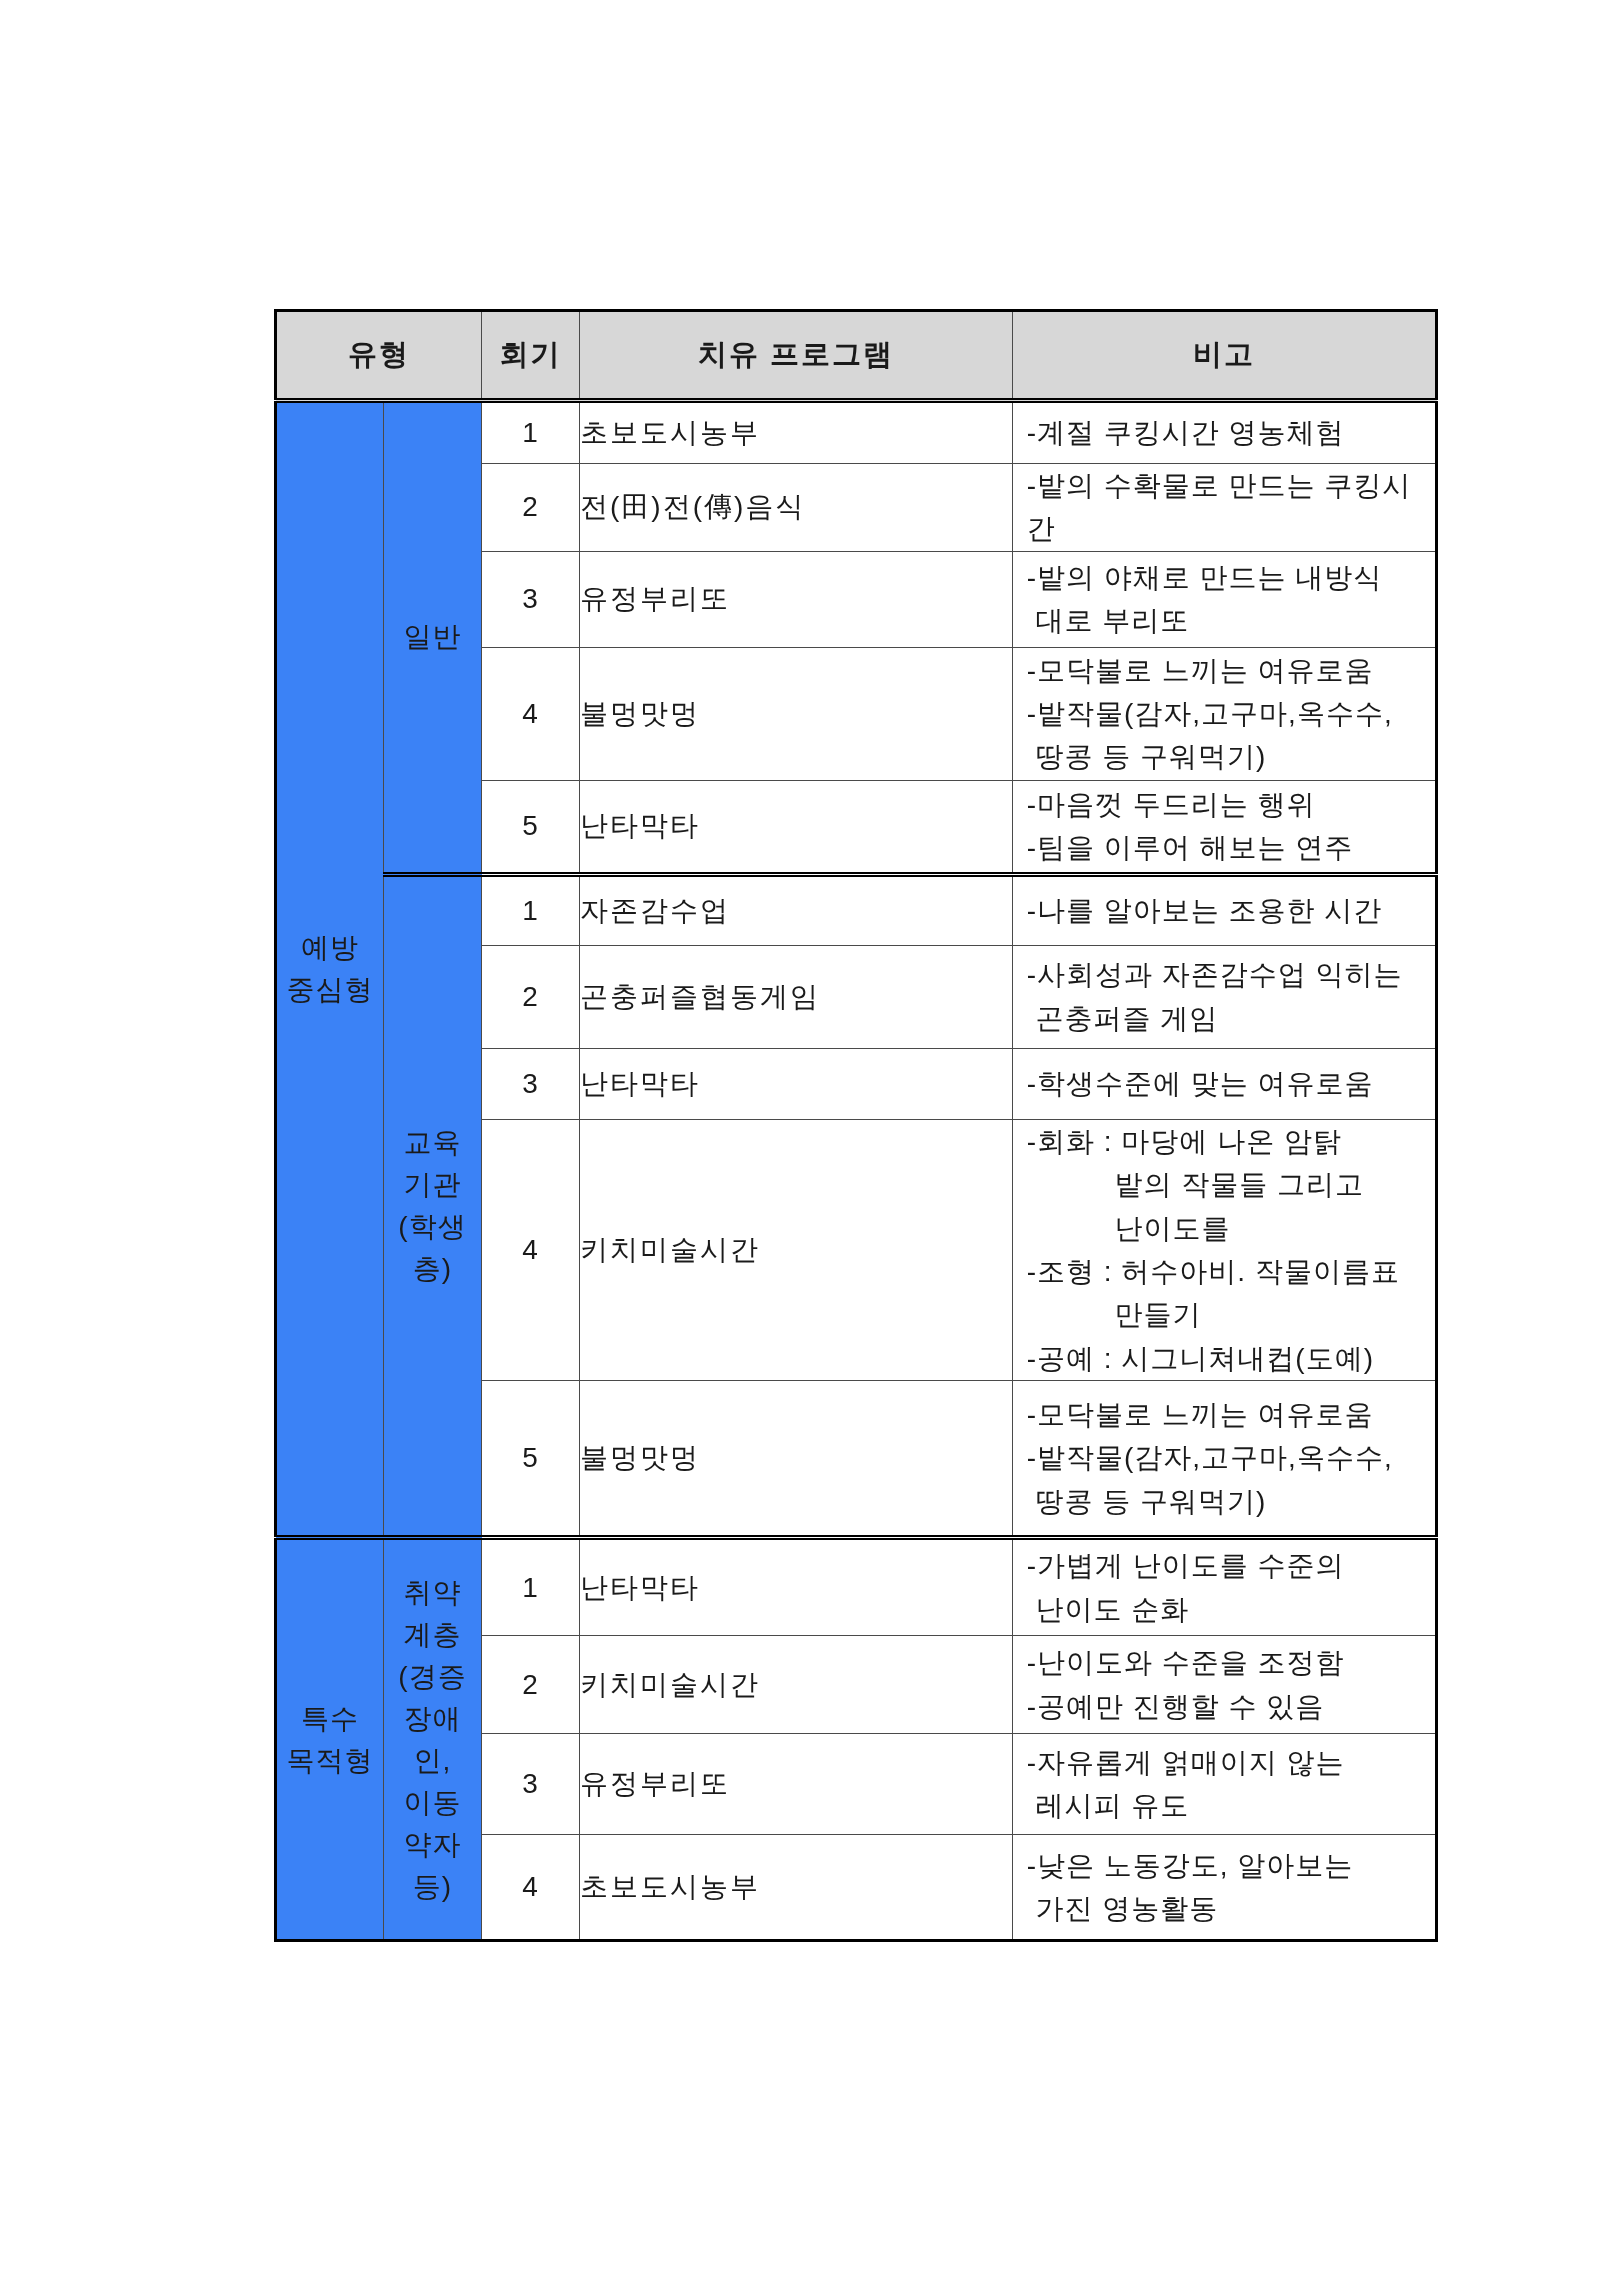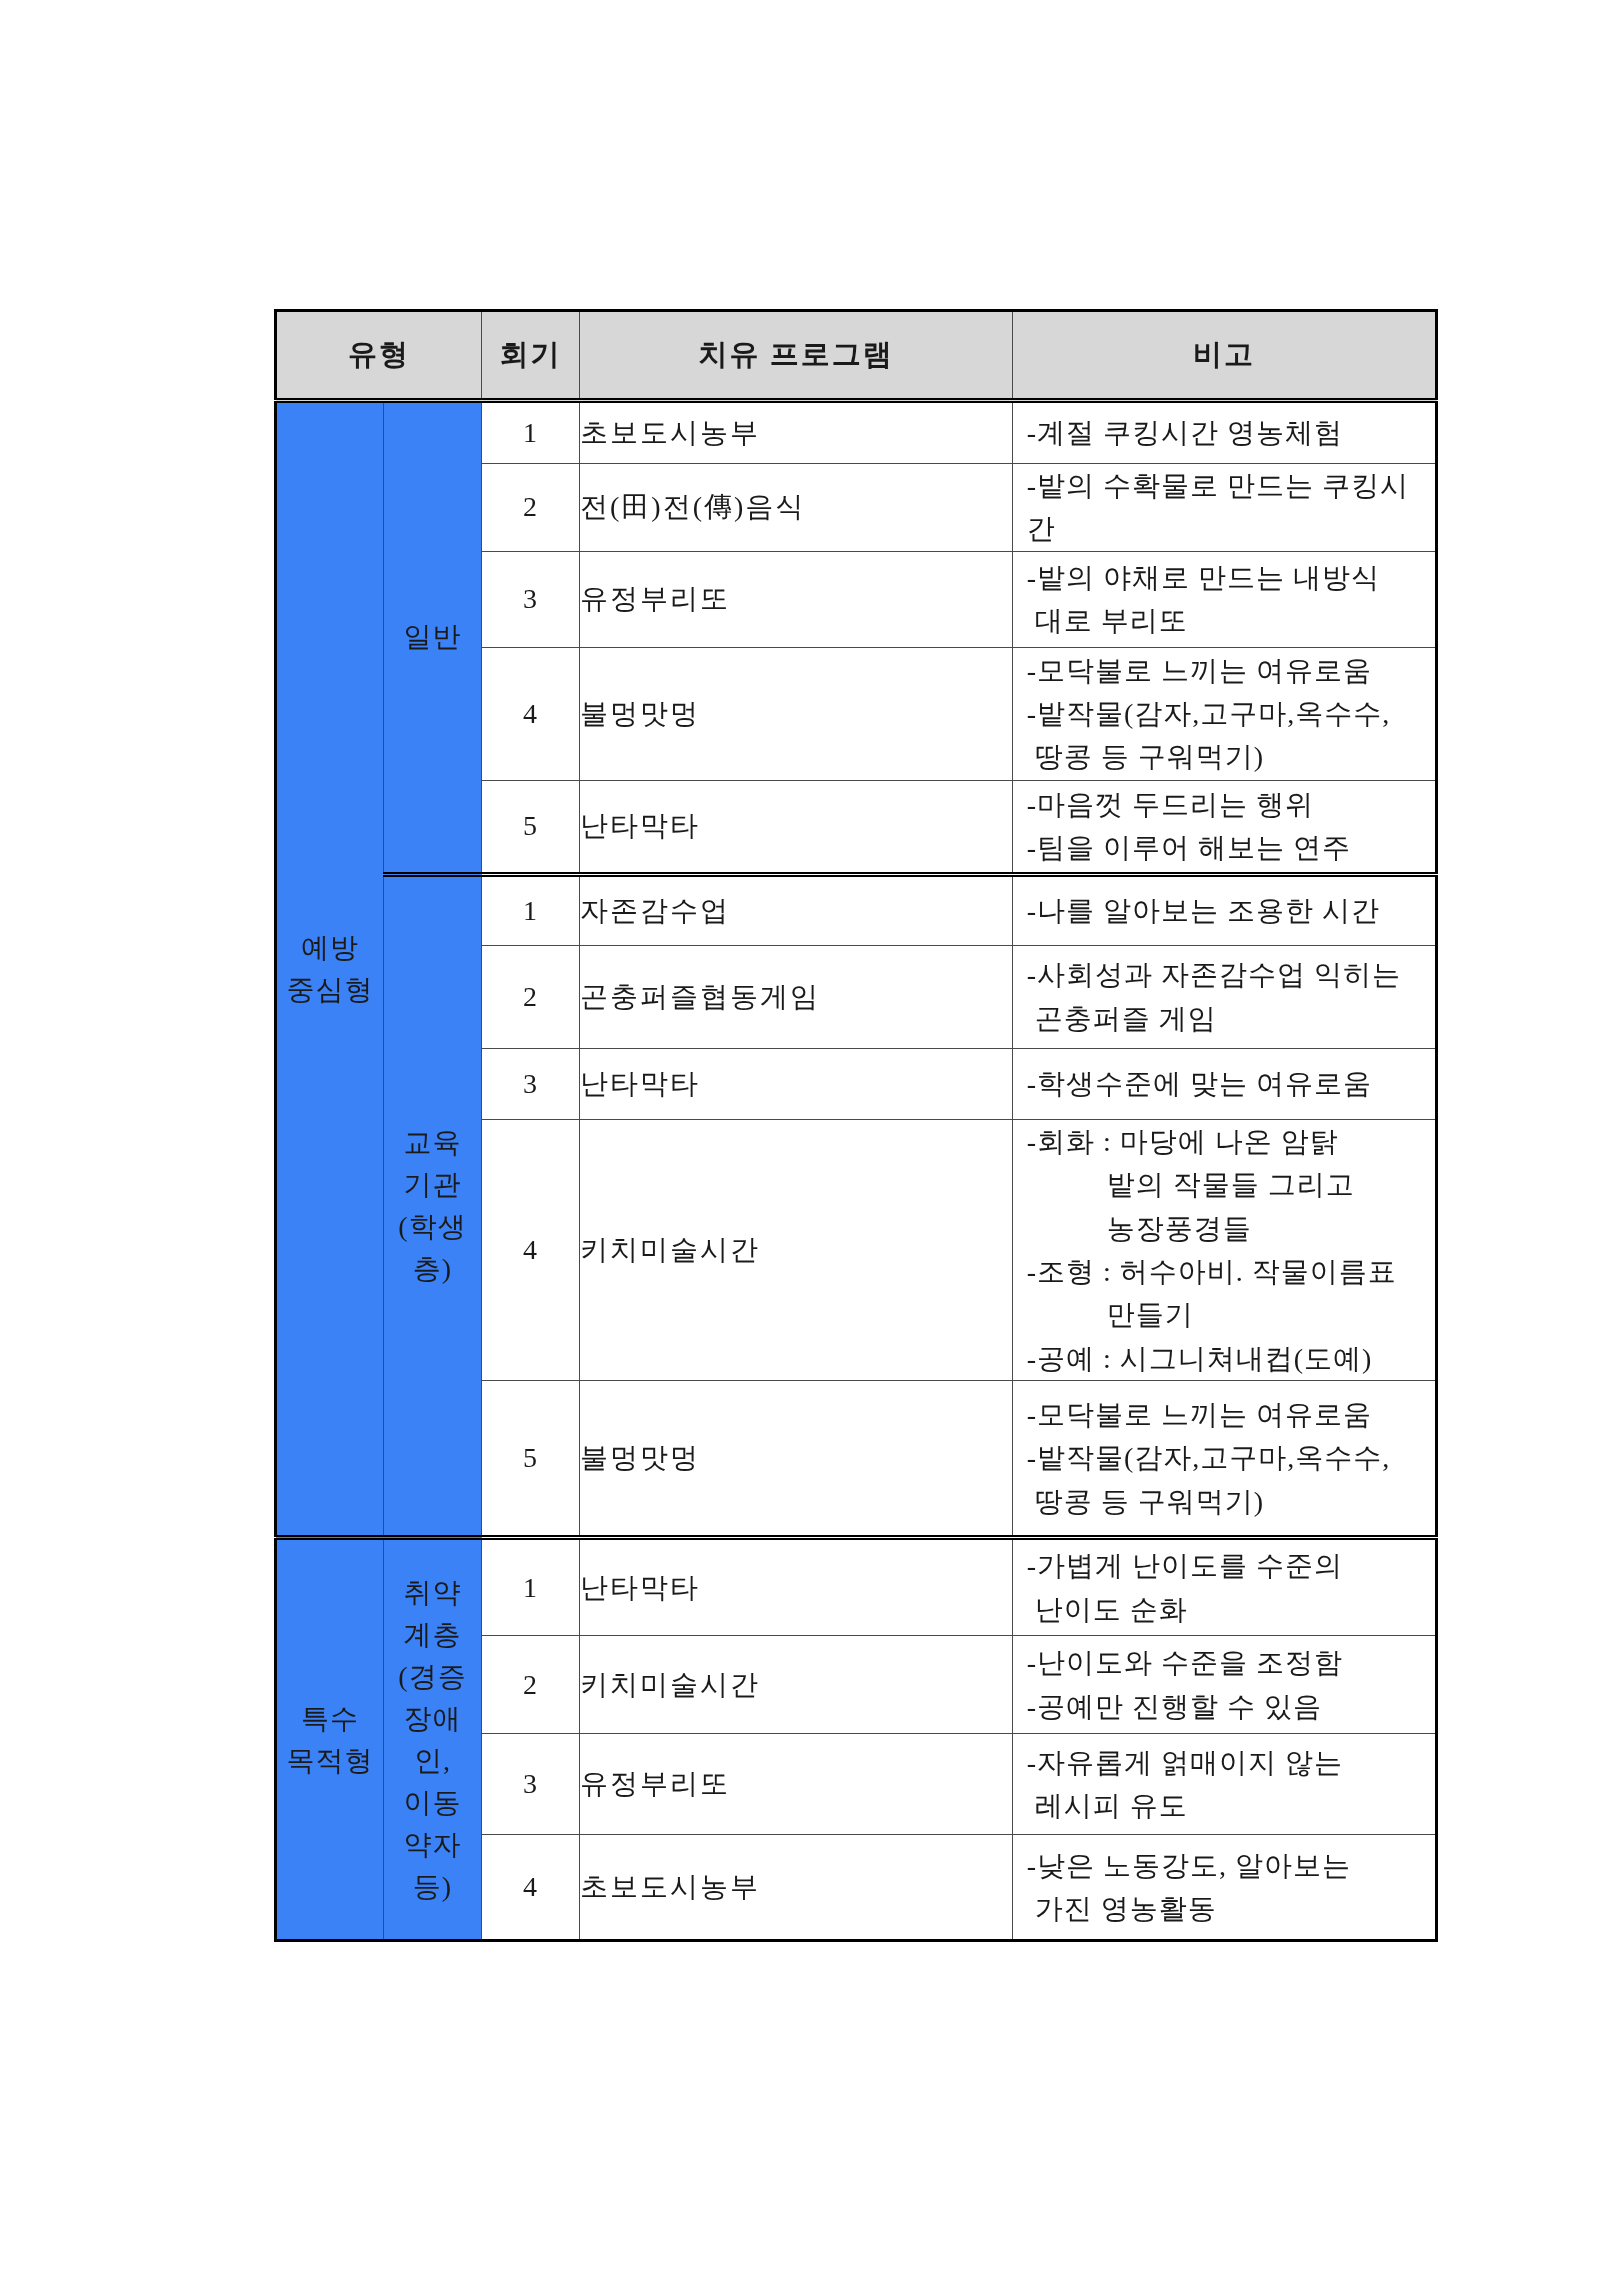--- a/index.html
+++ b/index.html
@@ -23,21 +23,20 @@
     border-collapse: collapse;
     table-layout: fixed;
     border: 3.9px solid #000;
   }
   .tbl th, .tbl td {
     border: 1px solid #4a4a4a;
     vertical-align: middle;
     font-size: 28px;
     letter-spacing: 1px;
     line-height: 1.5;
-    font-family: Liberation Serif, serif;
   }
   .tbl thead th {
     height: 90px;
     background: #d7d7d7;
     font-weight: bold;
     font-size: 29px;
     text-align: center;
     letter-spacing: 2px;
     border-bottom: 5.9px double #000;
   }
@@ -153,21 +152,21 @@
       <tr class="rh72">
         <td class="session">3</td>
         <td class="program">난타막타</td>
         <td class="note">-학생수준에 맞는 여유로움</td>
       </tr>
       <tr class="rh250">
         <td class="session">4</td>
         <td class="program">키치미술시간</td>
         <td class="note">-회화 : 마당에 나온 암탉
           밭의 작물들 그리고
-          농장풍경들
+          난이도를
 -조형 : 허수아비. 작물이름표
           만들기
 -공예 : 시그니쳐내컵(도예)</td>
       </tr>
       <tr class="rh160">
         <td class="session">5</td>
         <td class="program">불멍맛멍</td>
         <td class="note">-모닥불로 느끼는 여유로움
 -밭작물(감자,고구마,옥수수,
  땅콩 등 구워먹기)</td>

